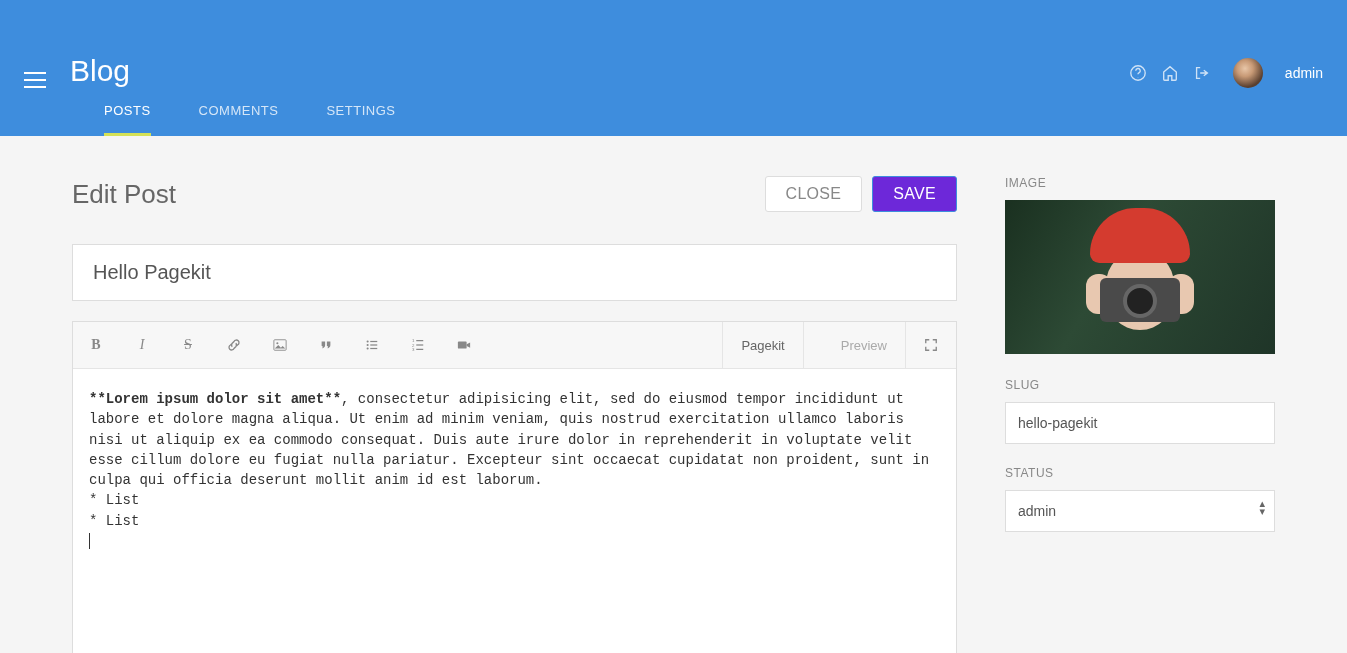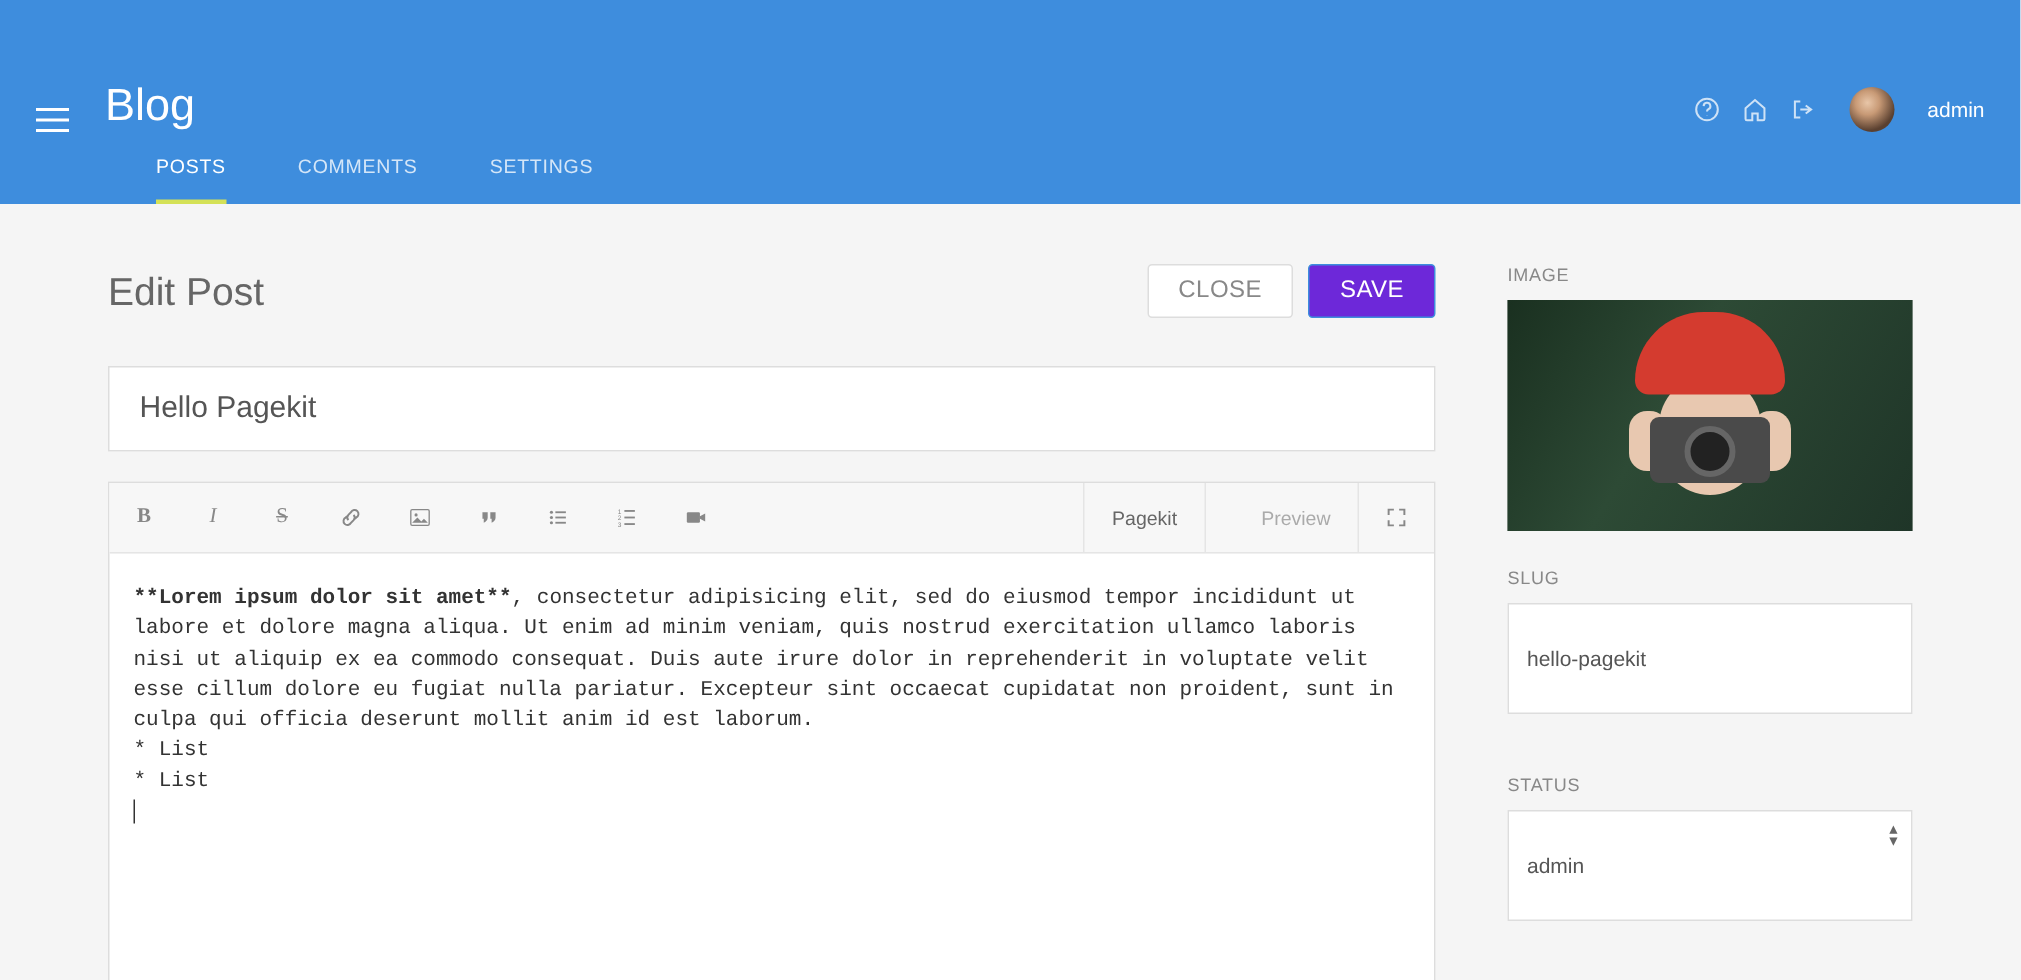--- a/index.html
+++ b/index.html
@@ -215,26 +215,26 @@
   position:absolute; top:84px; left:50%; transform:translateX(-50%);
   width:34px; height:34px; background:#222; border-radius:50%; border:4px solid #666;
 }
 .s-hand-l, .s-hand-r {
   position:absolute; top:74px; width:26px; height:40px; background:#e8c8b0; border-radius:12px;
 }
 .s-hand-l { left:calc(50% - 54px); }
 .s-hand-r { left:calc(50% + 28px); }
 .side-input, .side-select {
   width: 100%;
-  padding: 28px 12px;
+  padding: 12px 12px;
   border: 1px solid #ddd;
   background: #fff;
   font-size: 14px;
   color: #555;
-  margin-bottom: 40px;
+  margin-bottom: 22px;
   font-family: inherit;
 }
 .select-wrap { position: relative; }
 .select-caret {
   position: absolute;
   right: 10px;
   top: 10px;
   font-size: 11px;
   color: #666;
   pointer-events: none;

